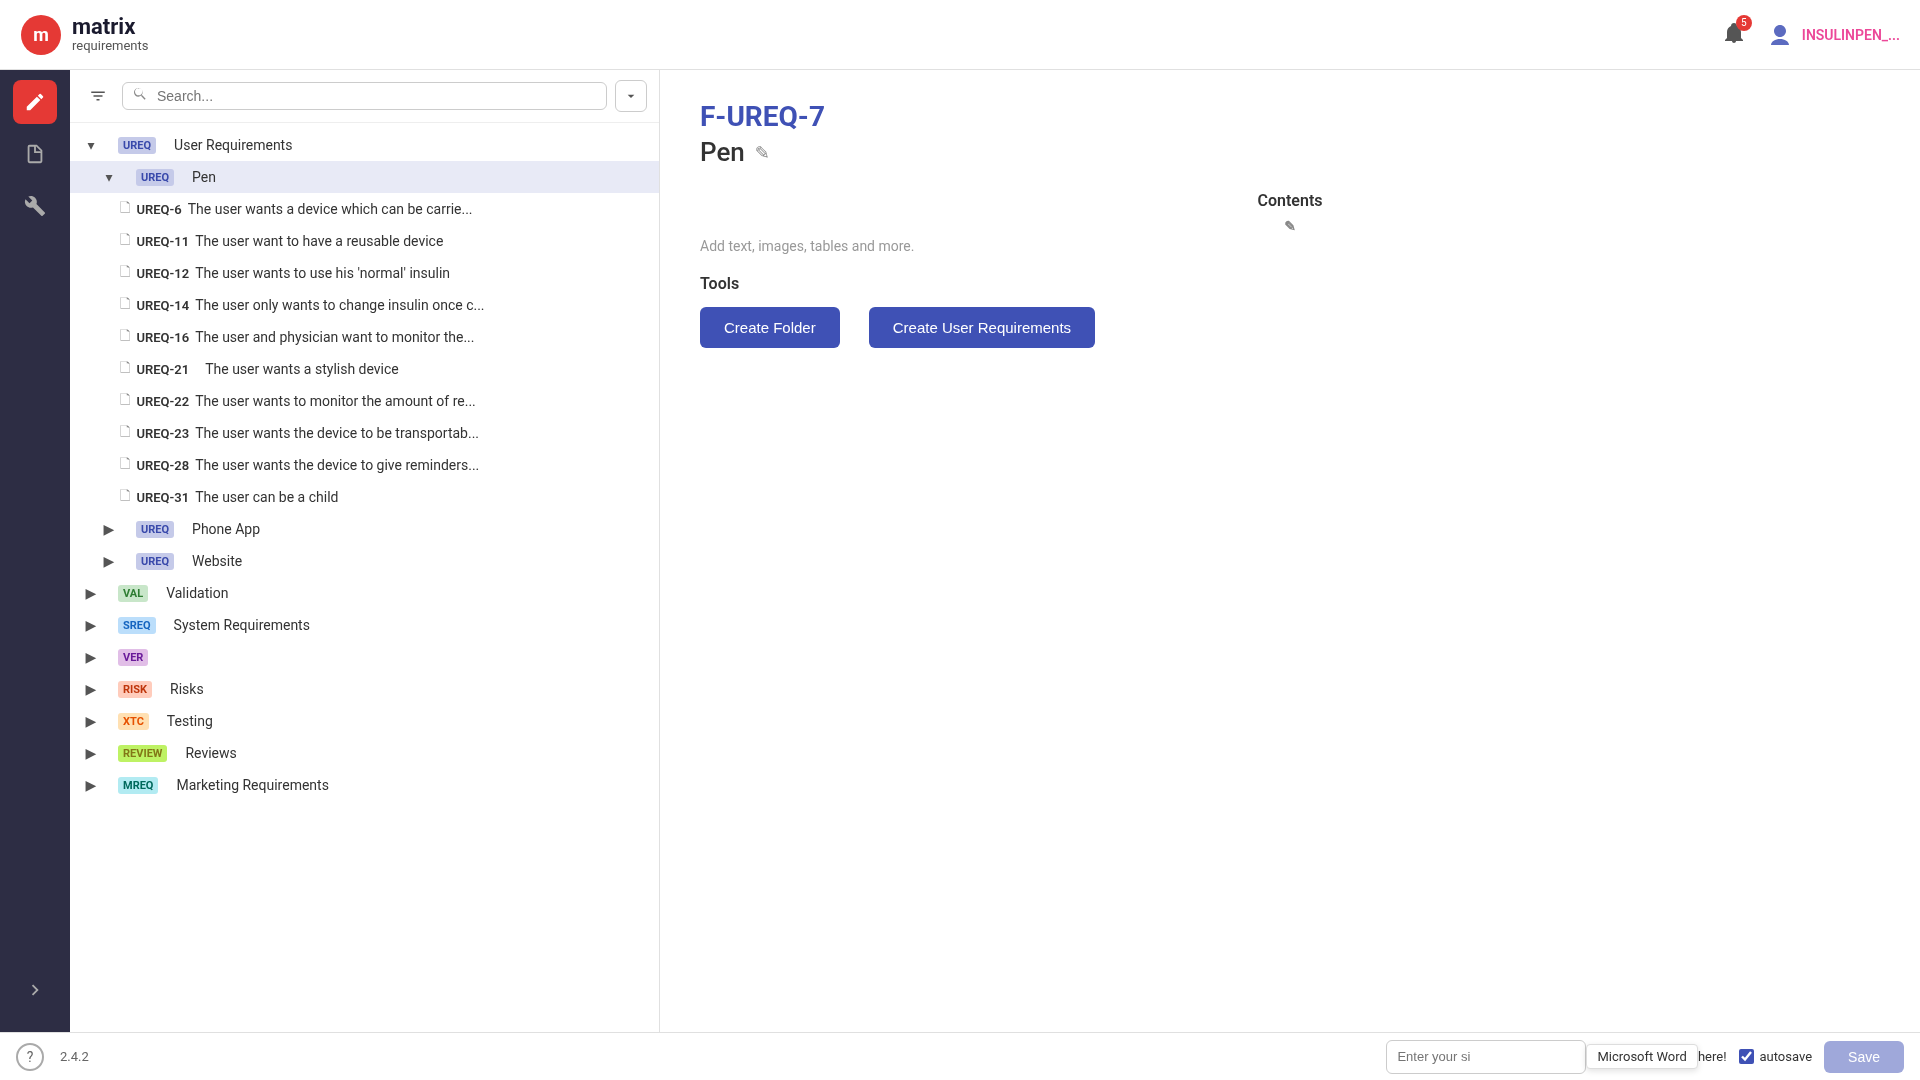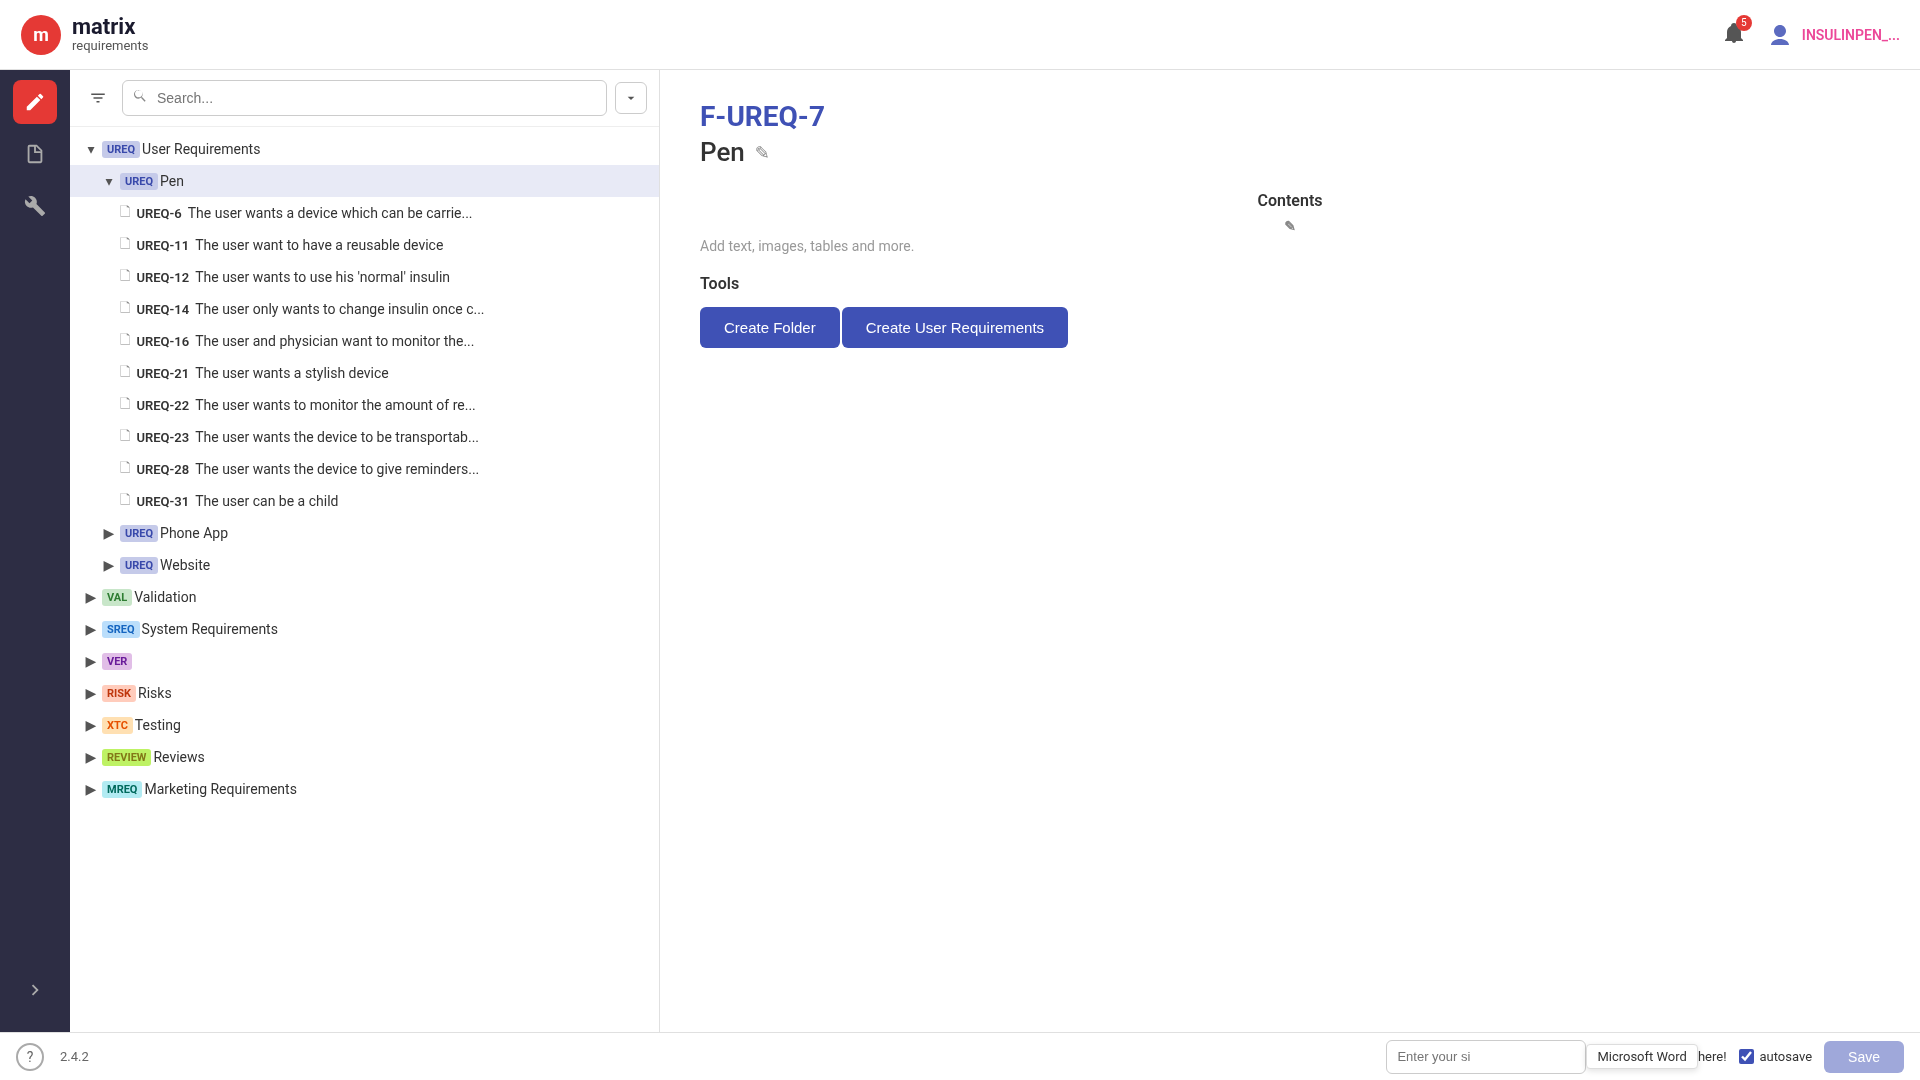--- a/index.html
+++ b/index.html
@@ -150,21 +150,21 @@
       align-items: center;
       justify-content: center;
       border-radius: 4px;
     }
     .search-wrap {
       flex: 1;
       position: relative;
     }
     .search-input {
       width: 100%;
-      height: 36px;
+      height: 28px;
       border: 1.5px solid #ccc;
       border-radius: 6px;
       padding: 0 10px 0 34px;
       font-size: 14px;
       color: #333;
       outline: none;
     }
     .search-icon-inner {
       position: absolute;
       left: 10px;
@@ -210,21 +210,21 @@
       align-items: center;
       justify-content: center;
       color: #555;
       flex-shrink: 0;
     }
     .tree-item .tag {
       font-size: 11px;
       font-weight: 700;
       padding: 2px 5px;
       border-radius: 3px;
-      margin: 0 2px;
+      margin: 0 18px;
       flex-shrink: 0;
     }
     .tag-ureq { background: #c5cae9; color: #3949ab; }
     .tag-val { background: #c8e6c9; color: #2e7d32; }
     .tag-sreq { background: #bbdefb; color: #1565c0; }
     .tag-ver { background: #e1bee7; color: #6a1b9a; }
     .tag-risk { background: #ffccbc; color: #bf360c; }
     .tag-xtc { background: #ffe0b2; color: #e65100; }
     .tag-review { background: #bef264; color: #827717; }
     .tag-mreq { background: #b2ebf2; color: #00695c; }
@@ -288,21 +288,21 @@
       margin-bottom: 20px;
     }
     .tools-title {
       font-size: 16px;
       font-weight: 600;
       color: #333;
       margin-bottom: 14px;
     }
     .tools-row {
       display: flex;
-      gap: 2px;
+      gap: 29px;
     }
     .btn-create-folder {
       background: #3f51b5;
       color: #fff;
       border: none;
       border-radius: 6px;
       padding: 12px 24px;
       font-size: 15px;
       font-weight: 500;
       cursor: pointer;
@@ -524,21 +524,21 @@
       </div>
 
       <div class="tree-item indent-2">
         <span class="doc-icon">🗋</span>
         <span style="font-weight:600;margin-right:6px;flex-shrink:0;font-size:13px;">UREQ-16</span>
         <span class="item-label">The user and physician want to monitor the...</span>
       </div>
 
       <div class="tree-item indent-2">
         <span class="doc-icon">🗋</span>
-        <span style="font-weight:600;margin-right:6px;flex-shrink:0;font-size:13px;">UREQ-21</span>
+        <span style="font-weight:600;margin-right:16px;flex-shrink:0;font-size:13px;">UREQ-21</span>
         <span class="item-label">The user wants a stylish device</span>
       </div>
 
       <div class="tree-item indent-2">
         <span class="doc-icon">🗋</span>
         <span style="font-weight:600;margin-right:6px;flex-shrink:0;font-size:13px;">UREQ-22</span>
         <span class="item-label">The user wants to monitor the amount of re...</span>
       </div>
 
       <div class="tree-item indent-2">

